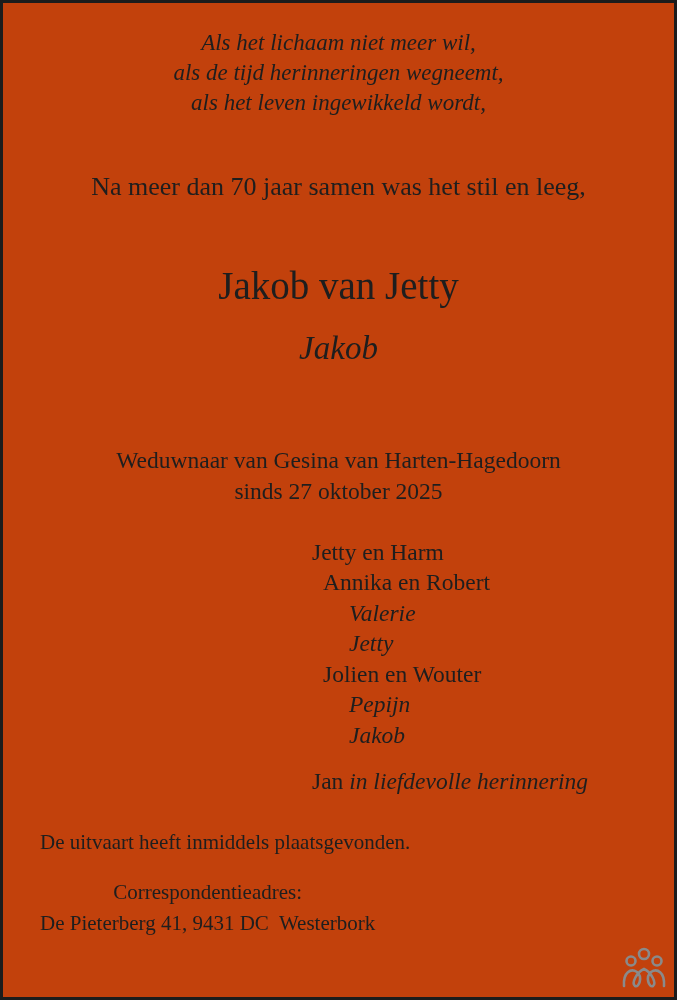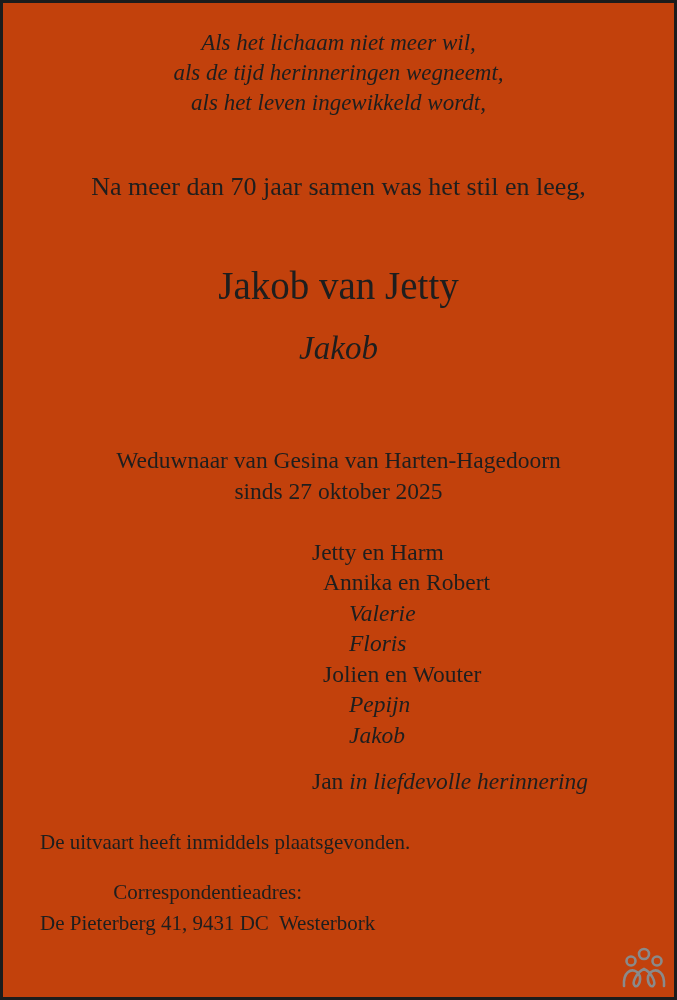--- a/index.html
+++ b/index.html
@@ -50,21 +50,21 @@
 
   <div class="center widow">
     <div>Weduwnaar van Gesina van Harten-Hagedoorn</div>
     <div>sinds 27 oktober 2025</div>
   </div>
 
   <div class="fam">
     <div class="l0" style="top:0px">Jetty en Harm</div>
     <div class="l1" style="top:30px">Annika en Robert</div>
     <div class="l2" style="top:61px">Valerie</div>
-    <div class="l2" style="top:91px">Floris</div>
+    <div class="l2" style="top:91px">Jetty</div>
     <div class="l1" style="top:122px">Jolien en Wouter</div>
     <div class="l2" style="top:152px">Pepijn</div>
     <div class="l2" style="top:183px">Jakob</div>
     <div class="l0" style="top:229px">
       <span>Jan</span> <i>in liefdevolle herinnering</i>
     </div>
   </div>
 
   <div class="left funeral">De uitvaart heeft inmiddels plaatsgevonden.</div>
 

